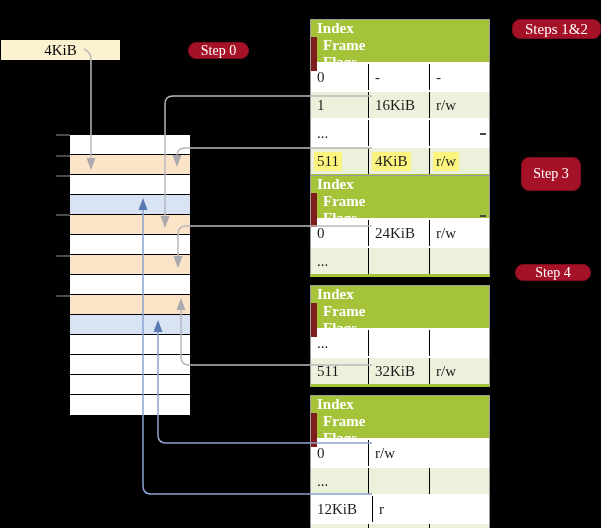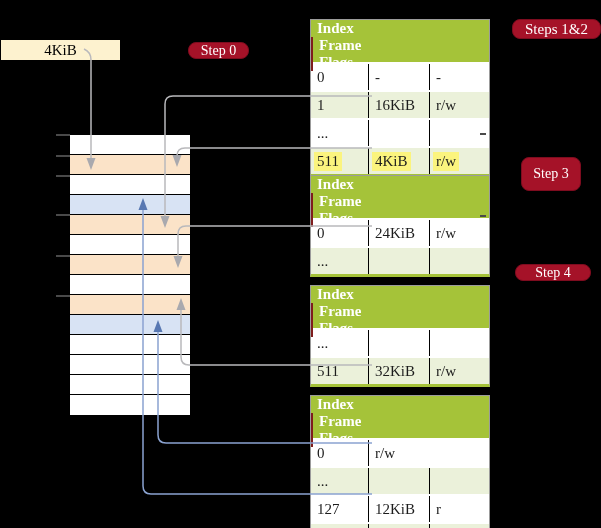--- a/index.html
+++ b/index.html
@@ -43,21 +43,21 @@
   }
   #table-1{top:19px;}
   #table-2{top:175px;}
   #table-3{top:285px;}
   #table-4{top:395px;}
   .thead{display:flex;height:42px;background:var(--header_green);flex-direction:column;}
   .th{
     box-sizing:border-box;display:flex;align-items:center;
     padding-left:6px;color:#fff;font-weight:bold;font-size:15px;
   }
-  .th+.th{border-left:2px solid #7f1d1d;}
+  .th+.th{border-left:6px solid #7f1d1d;}
   .col0{width:57px;} .col1{width:61px;} .col2{width:60px;}
   .trow{display:flex;height:26px;border-top:2px solid #fff;background:var(--white_row);}
   .trow.green{background:var(--row_green);}
   .td{
     box-sizing:border-box;display:flex;align-items:center;
     padding-left:6px;color:var(--cell_text);font-size:15px;
   }
   .td+.td{border-left:1px solid #000;}
   .hl{background:var(--highlight_yellow);padding:1px 3px;margin-left:-3px;}
   
@@ -175,21 +175,20 @@
   <div class="trow">
     <div class="td col0">0</div>
     <div class="td col2">r/w</div>
   </div>
   <div class="trow green">
     <div class="td col0">...</div>
     <div class="td col1"></div>
     <div class="td col2"></div>
   </div>
   <div class="trow">
-    <div class="td col0">127</div>
     <div class="td col1">12KiB</div>
     <div class="td col2">r</div>
   </div>
   <div class="trow green">
     <div class="td col0">...</div>
     <div class="td col1"></div>
     <div class="td col2"></div>
   </div>
 </div>
 

